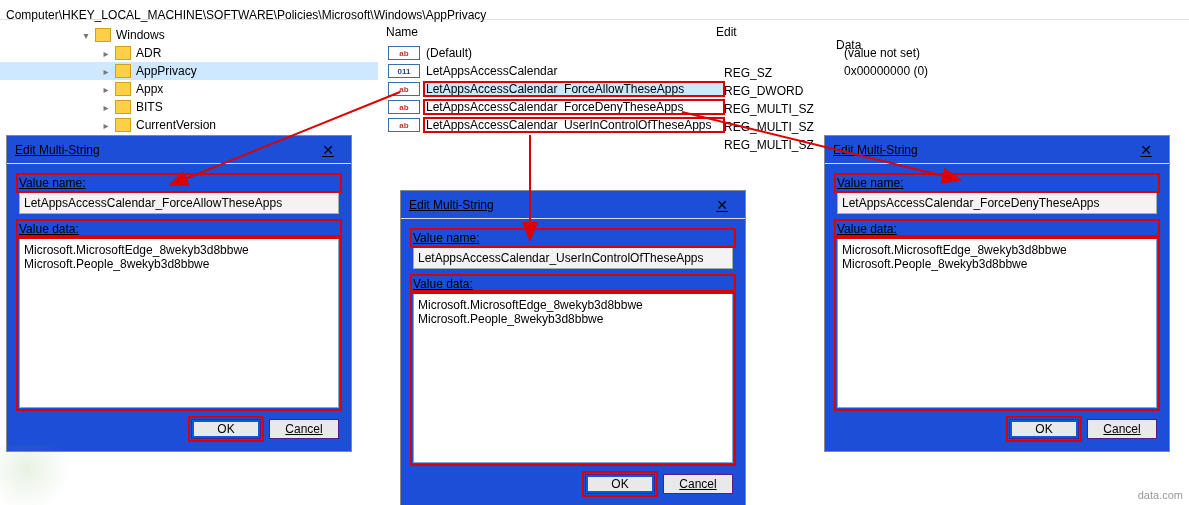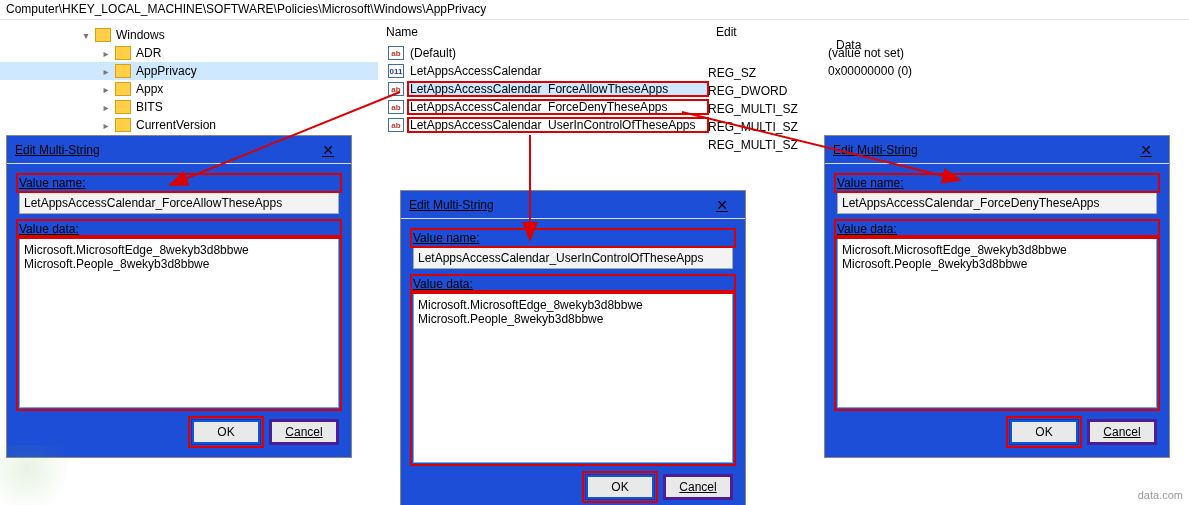--- a/index.html
+++ b/index.html
@@ -1,51 +1,51 @@
 <!DOCTYPE html>
 <html><head>
 <meta charset="utf-8">
 <style>
 * { box-sizing: border-box; font-family: "Segoe UI", Tahoma, sans-serif; font-size: 12px; }
 body { margin: 0; width: 1189px; height: 505px; background: #fff; position: relative; overflow: hidden; }
 
-.addr-bar { position: absolute; left: 0; top: 0; right: 0; height: 20px; border-bottom: 1px solid #e0e0e0; padding: 2px 6px; background: #fff; }
+.addr-bar { position: absolute; left: 0; top: 0; right: 0; height: 20px; border-bottom: 1px solid #e0e0e0; padding: 8px 6px; background: #fff; }
 
 .tree { position: absolute; left: 0; top: 22px; width: 378px; height: 480px; background: #fff; padding: 4px 0; }
 .tree-row { display: flex; align-items: center; height: 18px; padding-left: 0; white-space: nowrap; }
 .tree-row .exp { width: 12px; text-align: center; color: #777; font-size: 10px; }
 .tree-row .fld { width: 16px; height: 14px; background: #ffcf47; border: 1px solid #d4a017; margin: 0 3px; display:inline-block; }
 .tree-row.sel { background: #cde8ff; }
 .tree-row span.lbl { padding: 0 2px; }
 
 .list-hdr { position: absolute; left: 380px; top: 22px; right: 0; height: 20px; display: flex; color: #000000; }
 .list-hdr div { padding: 3px 6px; }
 .col-name { width: 330px; }
 .col-type { width: 120px; }
 .col-data { flex: 1; margin-top: 13px; }
 
 .list { position: absolute; left: 380px; top: 44px; right: 0; }
 .list-row { display: flex; align-items: center; height: 18px; }
-.list-row .icon { width: 16px; height: 14px; margin: 0 4px 0 8px; background: #fff; border: 1px solid #3a6ea5; display: inline-flex; align-items: center; justify-content: center; font-size: 8px; color: #c0392b; font-weight: bold; }
+.list-row .icon { width: 32px; height: 14px; margin: 0 4px 0 8px; background: #fff; border: 1px solid #3a6ea5; display: inline-flex; align-items: center; justify-content: center; font-size: 8px; color: #c0392b; font-weight: bold; }
 .list-row .icon.bin { color: #2c3e90; }
 .list-row .nm { width: 300px; padding: 0 2px; }
 .list-row .tp { width: 120px; margin-top: 40px; }
 .list-row.sel .nm { background: #cde8ff; }
 .list-row.boxed .nm { outline: 2px solid #d00; outline-offset: -1px; }
 
 .dlg { position: absolute; background: #1d4ed8; border: 1px solid #888; width: 346px; text-decoration: underline; }
 .dlg-title { height: 28px; display: flex; align-items: center; padding: 0 8px; border-bottom: 1px solid #ddd; }
 .dlg-title .t { flex: 1; }
 .dlg-title .x { width: 30px; height: 20px; display: flex; align-items: center; justify-content: center; font-size: 14px; }
 .dlg-body { padding: 8px 12px 12px; }
 .dlg-body .lbl { margin: 4px 0 2px; }
 .dlg-body input.ro { width: 100%; height: 22px; border: 1px solid #aaa; background: #f3f3f3; padding: 2px 4px; }
 .dlg-body textarea { width: 100%; height: 170px; border: 1px solid #7ea6d0; padding: 4px; resize: none; font-family: inherit; font-size: 12px; line-height: 14px; }
 .dlg-btns { display: flex; justify-content: flex-end; gap: 8px; margin-top: 8px; }
-.dlg-btns button { width: 70px; height: 26px; background: #e9e9e9; border: 3px solid #4c1d95; }
+.dlg-btns button { width: 70px; height: 20px; background: #e9e9e9; border: 1px solid #4c1d95; }
 .dlg-btns button.ok { outline: 2px solid #0a5bd3; outline-offset: -3px; }
 .redbox { outline: 2px solid #d00; outline-offset: 1px; }
 
 svg.arrows { position: absolute; left:0; top:0; pointer-events: none; }
 
 .watermark { position: absolute; right: 6px; bottom: 4px; color: #999; font-size: 11px; }
 .logo { position: absolute; left: 0; bottom: 0; width: 90px; height: 60px; opacity: .15; background: radial-gradient(circle at 30% 40%, #6a4, transparent 60%); }
 </style>
 </head>
 <body>

